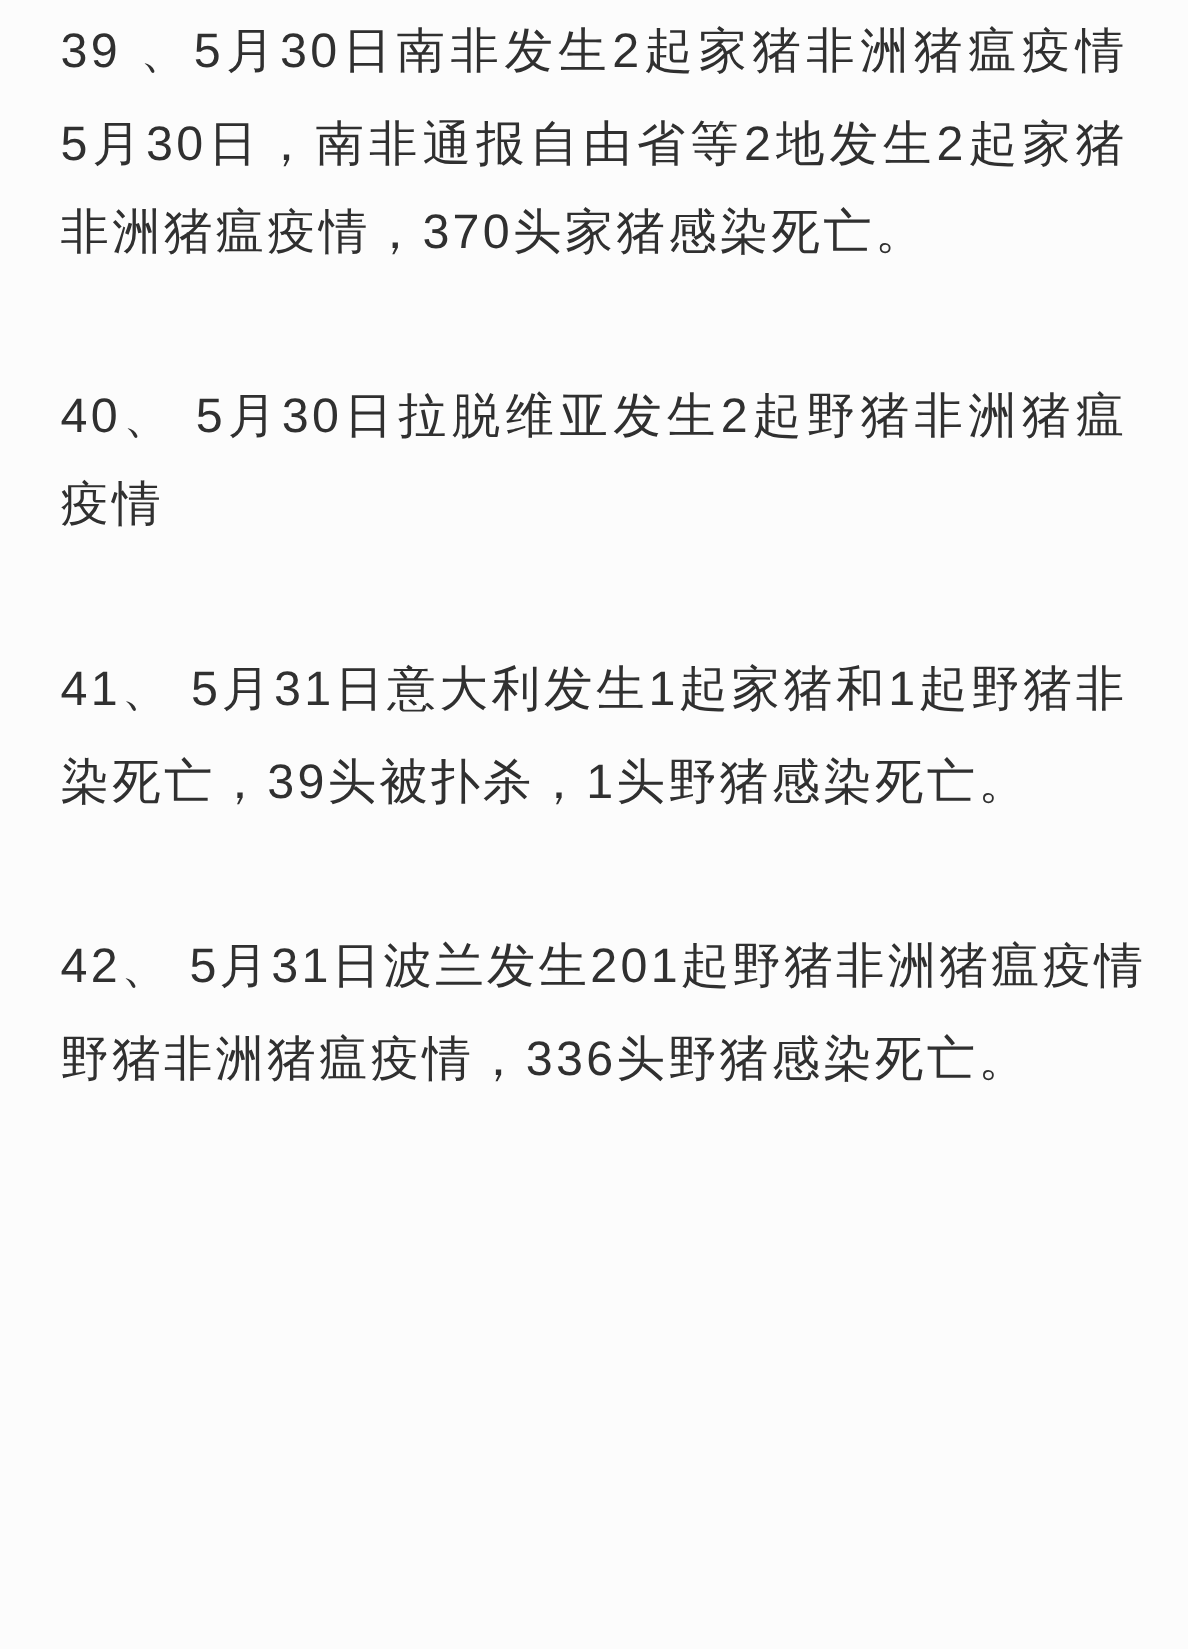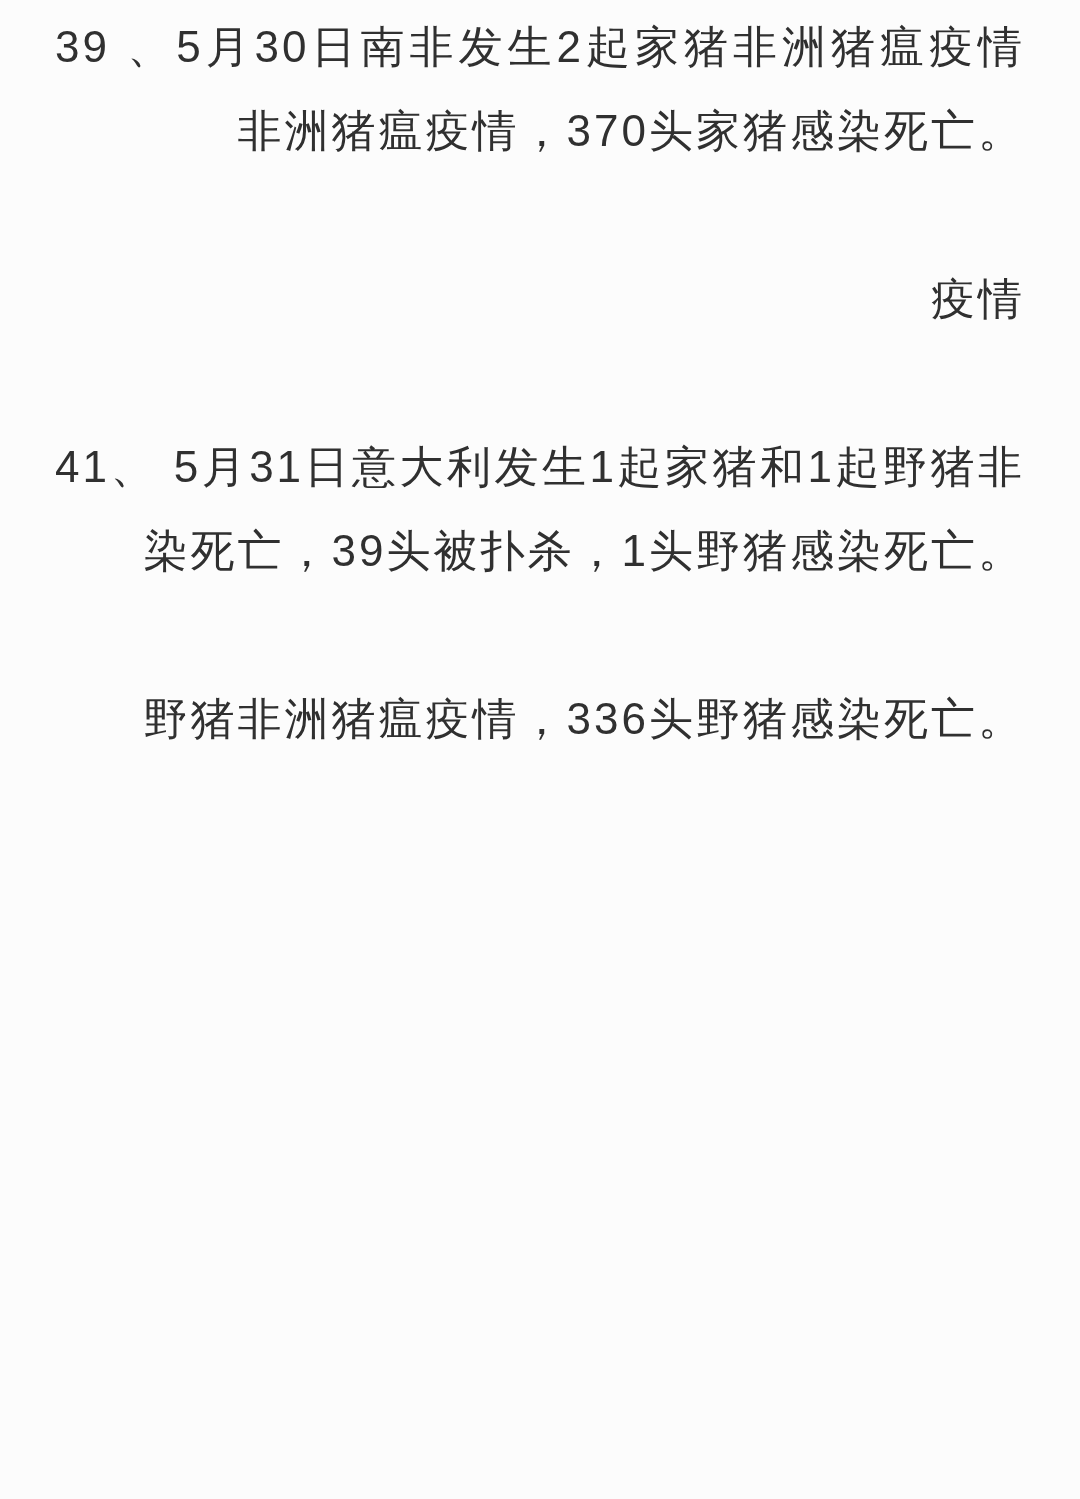--- a/index.html
+++ b/index.html
@@ -29,58 +29,63 @@
     margin: 0 0 4px 0;
   }
   .body-text {
     margin: 0;
   }
   .line {
     font-size: 44px;
     line-height: 80px;
     letter-spacing: 3px;
     white-space: nowrap;
-    text-align: right;
+    text-align: left;
     font-weight: 400;
     color: #303030;
   }
   .line.fill {
     text-align: justify;
     text-align-last: justify;
     text-justify: inter-character;
   }
 </style>
 </head>
 <body>
 
 <div class="article">
 
   <div class="news-section">
     <div class="heading">
       <div class="line fill">39 、5月30日南非发生2起家猪非洲猪瘟疫情</div>
     </div>
     <div class="body-text">
+      <div class="line fill">5月30日，南非通报自由省等2地发生2起家猪</div>
       <div class="line">非洲猪瘟疫情，370头家猪感染死亡。</div>
     </div>
   </div>
 
   <div class="news-section">
     <div class="heading">
+      <div class="line fill">40、 5月30日拉脱维亚发生2起野猪非洲猪瘟</div>
       <div class="line">疫情</div>
     </div>
   </div>
 
   <div class="news-section">
     <div class="heading">
       <div class="line fill">41、 5月31日意大利发生1起家猪和1起野猪非</div>
     </div>
     <div class="body-text">
       <div class="line">染死亡，39头被扑杀，1头野猪感染死亡。</div>
     </div>
   </div>
 
   <div class="news-section">
+    <div class="heading">
+      <div class="line fill">42、 5月31日波兰发生201起野猪非洲猪瘟疫情</div>
+    </div>
     <div class="body-text">
       <div class="line">野猪非洲猪瘟疫情，336头野猪感染死亡。</div>
     </div>
   </div>
 
 </div>
 
 </body></html>

